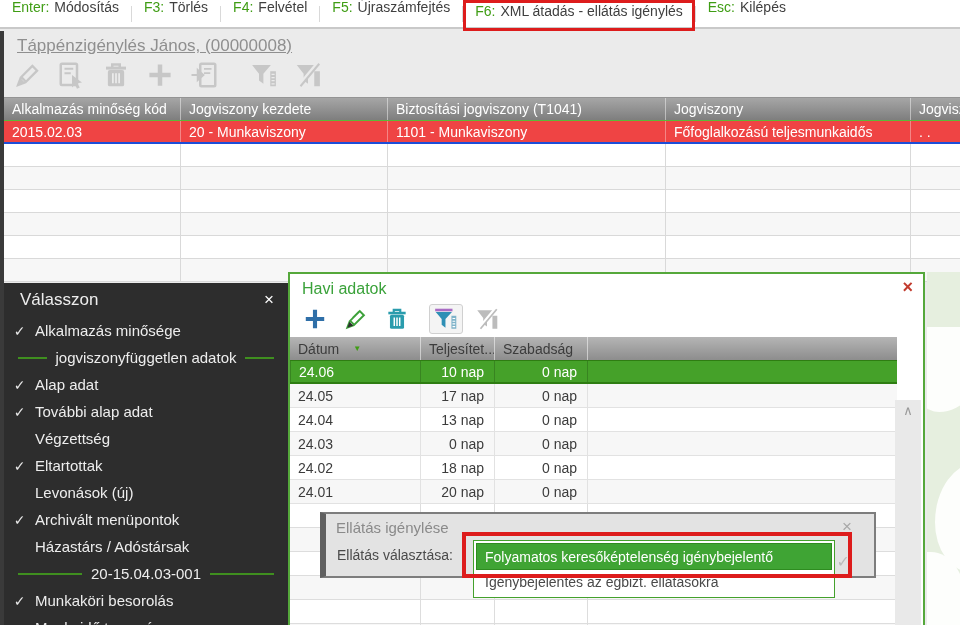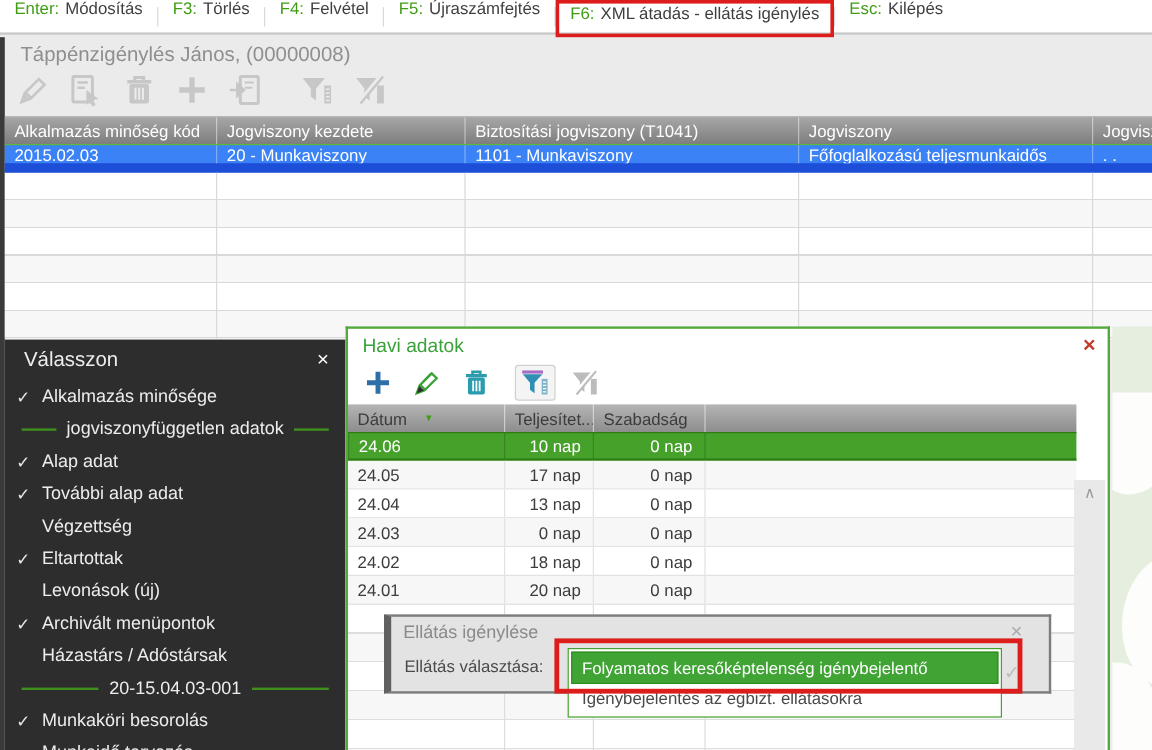--- a/index.html
+++ b/index.html
@@ -14,36 +14,36 @@
     align-items:flex-start; height:29px; }
   .menu-item .key { color:#3f9d14; }
   .menu-item .lbl { color:#3f3f3f; }
   .menu-sep { width:1px; height:16px; background:#d9d9d9; }
   .menu-item.boxed { border:3px solid #dd1c1c; height:31px; position:relative; top:2px;
     padding:0 9px; z-index:12; background:transparent; }
 
   
   .window-bg { position:absolute; top:31px; left:0; width:960px; bottom:0;
     background:#ebebeb; border-left:4px solid #3a3a3a; }
-  .page-title { position:absolute; left:17px; top:36px; font-size:17px; color:#8f8f8f; }
+  .page-title { position:absolute; left:17px; top:36px; font-size:17px; color:#8f8f8f;text-decoration:underline; }
   .main-toolbar { position:absolute; left:12px; top:59px; display:flex; gap:13px;
     align-items:center; color:#c7c7c7; }
   .main-toolbar .tico { width:31px; height:31px; display:flex; align-items:center; justify-content:center; }
   .main-toolbar .gap-before { margin-left:16px; }
 
   
   .main-table { position:absolute; left:4px; top:97px; width:956px; }
   .mt-grid { display:grid; grid-template-columns:176px 207px 278px 245px 1fr; }
   .mt-header { height:23px; background:linear-gradient(#a6a6a6,#7e7e7e); color:#ffffff;
     font-size:14px; border-top:1px solid #949494; }
   .mt-header .cell { display:flex; align-items:center; padding-left:8px;
     border-left:1px solid rgba(255,255,255,.45); overflow:hidden; white-space:nowrap; }
   .mt-header .cell:first-child { border-left:none; }
-  .mt-selected { height:24px; background:#3b82f6; color:#ffffff; font-size:14px;
-    border-top:1px solid #5cb939; border-bottom:8px solid #1d4ed8; }
+  .mt-selected { height:24px; background:#ef4444; color:#ffffff; font-size:14px;
+    border-top:1px solid #5cb939; border-bottom:2px solid #1d4ed8; }
   .mt-selected .cell { display:flex; align-items:center; padding-left:8px;
     border-left:1px solid rgba(255,255,255,.35); overflow:hidden; white-space:nowrap; }
   .mt-selected .cell:first-child { border-left:none; }
   .mt-empty { position:relative; height:138px;
     background:repeating-linear-gradient(180deg,
       #ffffff 0 22px, #d9d9d9 22px 23px,
       #f7f7f7 23px 45px, #d9d9d9 45px 46px); }
   .vline { position:absolute; top:0; bottom:0; width:1px; background:#d9d9d9; }
 
   

